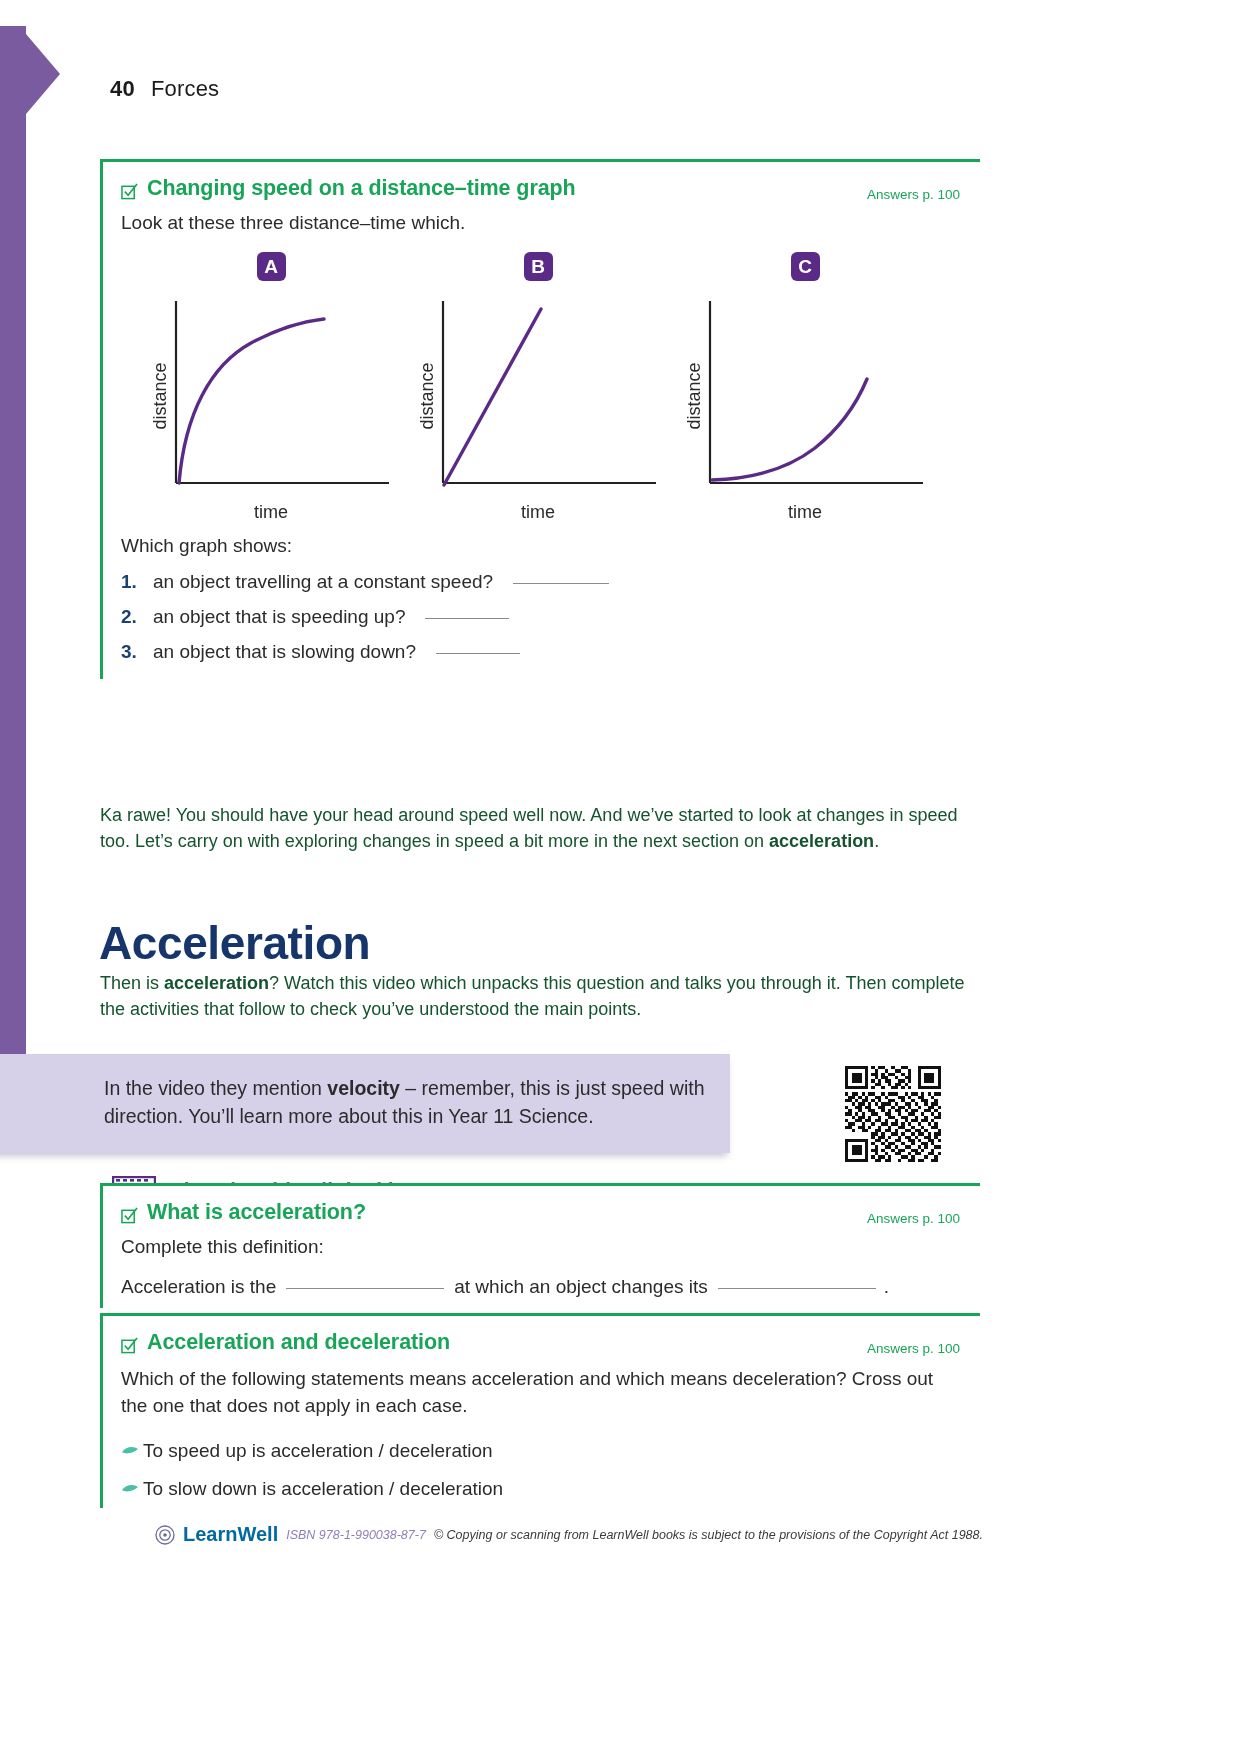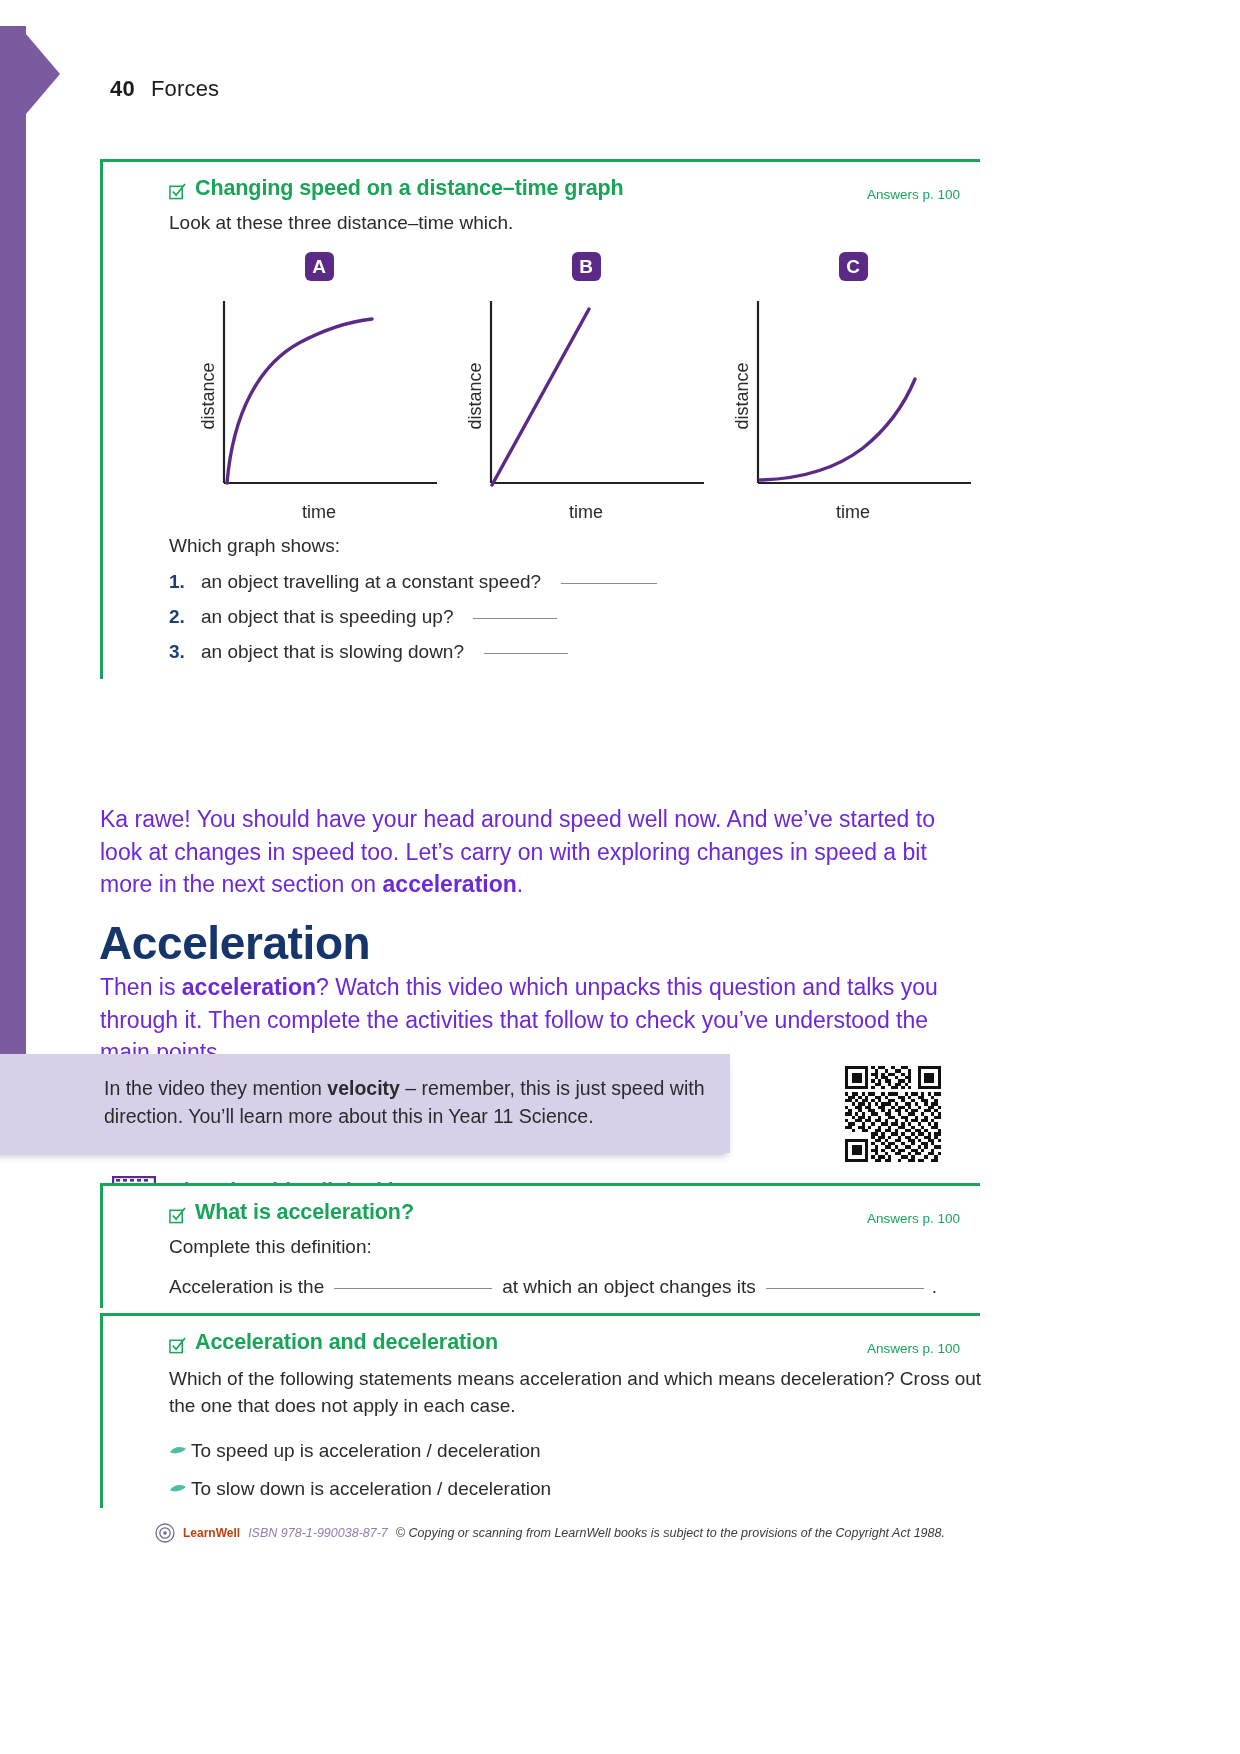--- a/index.html
+++ b/index.html
@@ -32,21 +32,20 @@
     font-size: 22px; color: #1c1c1c; letter-spacing: .2px;
   }
   .runhead .num { font-weight: bold; margin-right: 16px; }
 
   
   .actbox {
     position: absolute;
     border-left: 3px solid #18a558;
     border-top: 3px solid #18a558;
     background: #fff;
-    padding-left: 48px;
   }
   .act-head {
     display: flex; align-items: baseline; justify-content: space-between;
     padding: 14px 20px 0 18px;
   }
   .act-title {
     display: flex; align-items: center; gap: 9px;
     color: #18a558; font-weight: bold; font-size: 21.5px;
     letter-spacing: -.1px;
   }
@@ -83,21 +82,21 @@
     font-size: 19px; margin-bottom: 13px;
   }
   .qnum { color: #1d3f72; font-weight: bold; min-width: 22px; }
   .blank-line {
     display: inline-block; border-bottom: 1.6px solid #8b8b8b;
     height: 1px; margin-left: 10px; position: relative; top: -4px;
   }
 
   
   .para {
-    position: absolute; font-size: 23px; line-height: 1.42; color: #6d28d9;
+    position: absolute; font-size: 18px; line-height: 1.42; color: #14532d;
   }
   .h1 {
     position: absolute;
     font-size: 46px; font-weight: bold; color: #15356b;
     letter-spacing: -.4px;
   }
 
   
   .callout {
     position: absolute; left: -18px; top: 1028px;
@@ -131,21 +130,21 @@
     position: relative; top: -2px; flex: 0 0 auto;
   }
 
   
   .footer {
     position: absolute; left: 155px; top: 1497px;
     display: flex; align-items: center; gap: 8px;
     font-size: 12.5px;
   }
   .lw-mark { width: 20px; height: 20px; }
-  .lw-name { font-weight: bold; font-size: 12px; color: #c2410c; }
+  .lw-name { font-weight: bold; font-size: 20px; color: #0369a1; }
   .isbn { color: #8f7fb5; font-style: italic; }
   .copyright { color: #3a3a3a; font-style: italic; }
   b { font-weight: bold; }
 </style>
 </head>
 <body>
 
 <div class="page">
 
   <div class="spine"></div>

